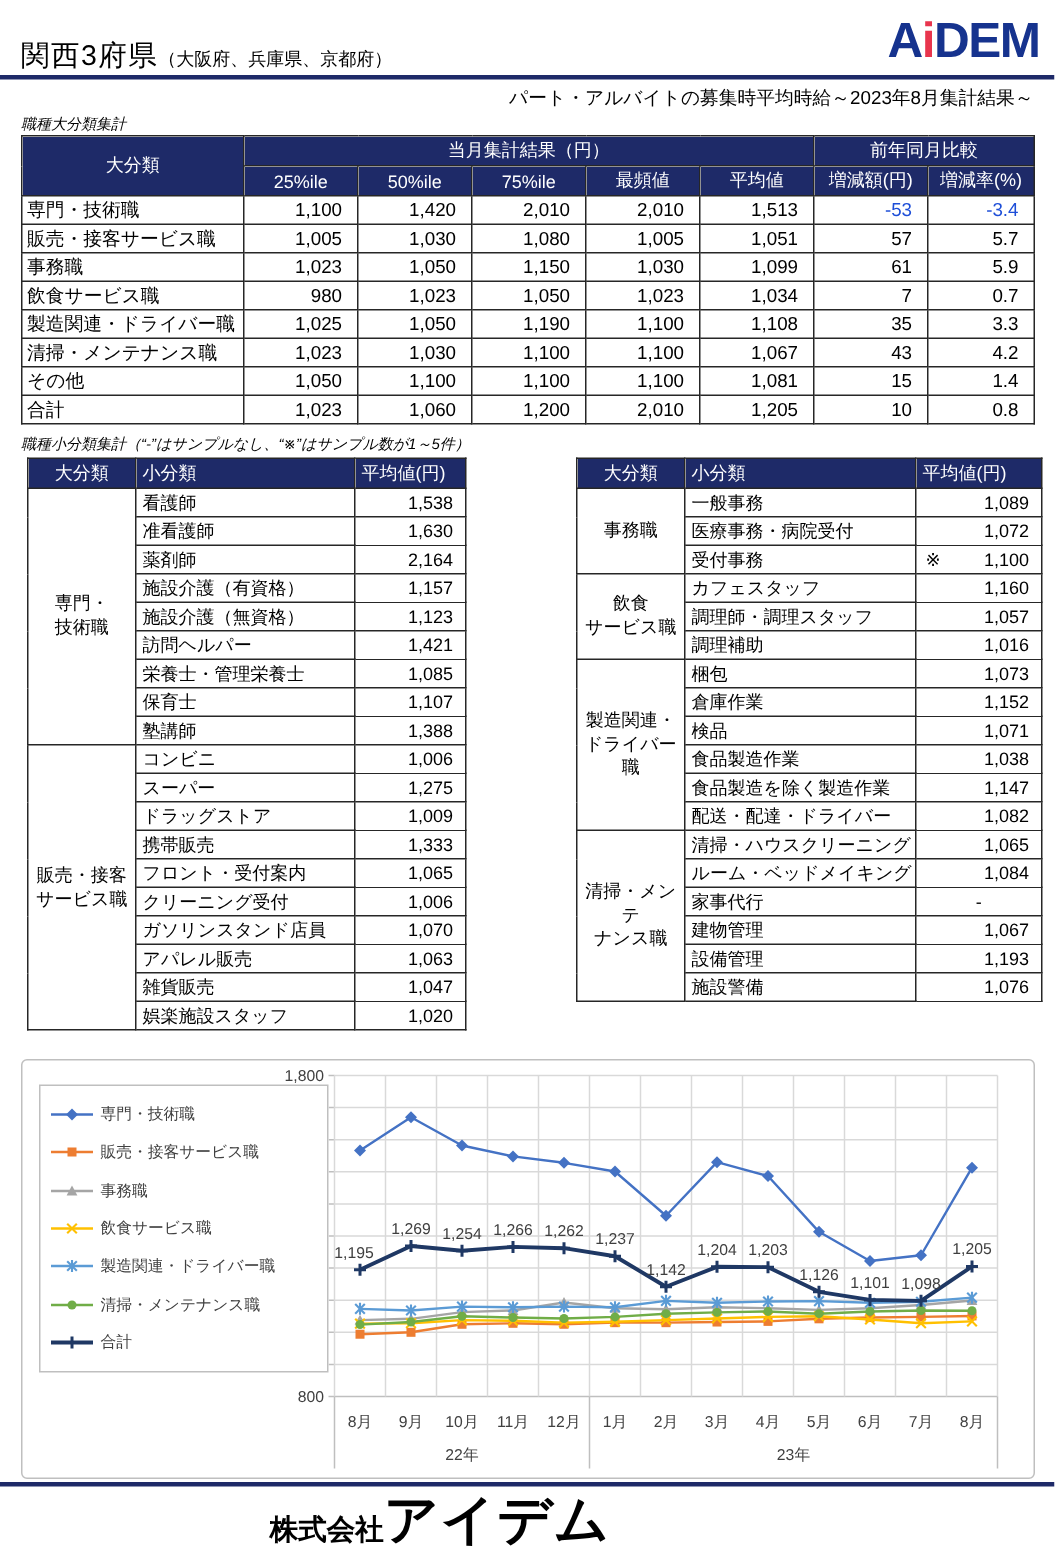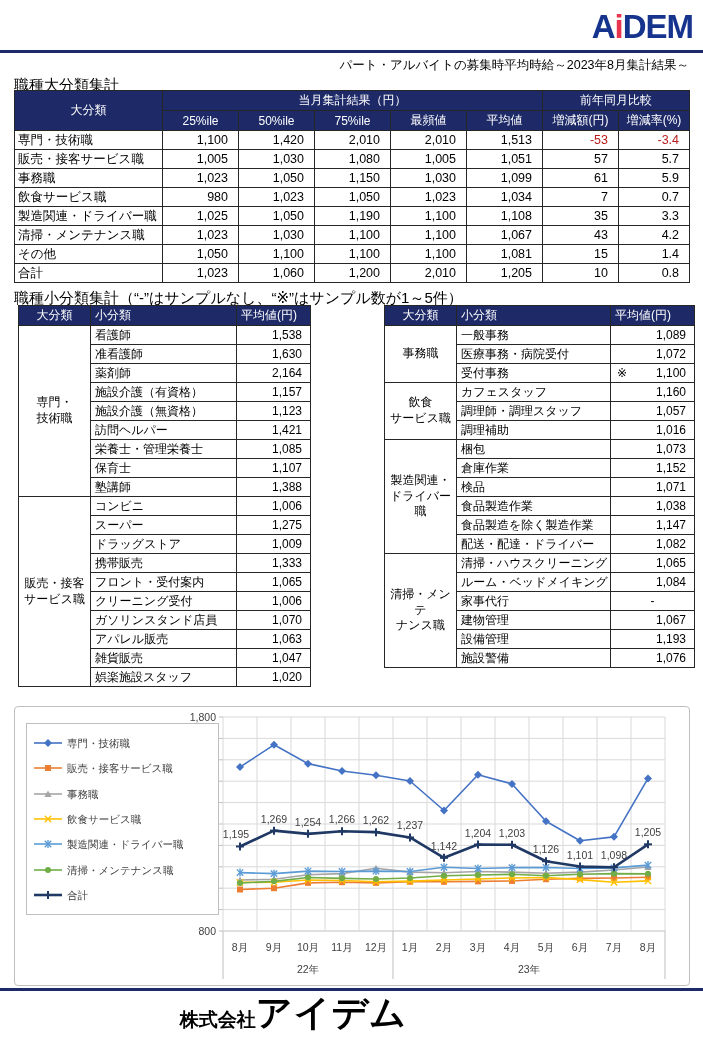--- a/index.html
+++ b/index.html
@@ -10,33 +10,33 @@
   
   .title-line { position:absolute; left:14px; top:24px; }
   .title-main { font-size:19px; letter-spacing:1px; }
   .title-sub  { font-size:12px; }
   .logo { position:absolute; right:10px; top:8px; font-size:33px; font-weight:bold;
           color:#16338E; letter-spacing:-1px; }
   .logo .logo-i { color:#E8354D; }
   .navy-rule { position:absolute; left:0; width:703px; height:3px; background:#1E2A68; }
   .top-rule { top:50px; }
   .subtitle { position:absolute; right:14px; top:57px; font-size:12.5px; }
-  .sec-title { position:absolute; left:14px; font-size:15px; }
+  .sec-title { position:absolute; left:14px; font-size:10px;font-style:italic; }
   .sec1 { top:76px; }
   .sec2 { top:289px; }
 
   
   table { border-collapse:collapse; table-layout:fixed; }
   th, td { border:1px solid #262626; overflow:hidden; white-space:nowrap; }
   th { background:#1E2A68; color:#fff; font-weight:normal; font-size:12px; height:20px; text-align:center; }
   td { font-size:12.5px; height:19px; background:#fff; }
   .major { position:absolute; left:14px; top:90px; width:675px; border:1.5px solid #262626; }
   .major td.name { text-align:left; padding-left:3px; }
   .major td.val  { text-align:right; padding-right:10px; }
-  .major td.neg  { color:#b91c1c; }
+  .major td.neg  { color:#1d4ed8; }
 
   .minor { position:absolute; top:305px; border:1.5px solid #262626; }
   .minor.left  { left:18px;  width:292px; }
   .minor.right { left:384px; width:310px; }
   .minor td { font-size:12px; }
   .minor td.group { text-align:center; white-space:pre-line; line-height:1.3; }
   .minor td.label { text-align:left; padding-left:4px; }
   .minor td.val   { text-align:right; padding-right:8px; position:relative;margin-top:22px; }
   .minor td.val.center { text-align:center; padding-right:0; }
   .minor td.val .prefix { position:absolute; left:6px; }
@@ -56,20 +56,23 @@
   .footer { position:absolute; left:0; top:992px; width:587px; height:46px;
             display:flex; align-items:flex-end; justify-content:center; }
   .footer .f1 { font-size:19px; font-weight:bold; padding-bottom:5px; }
   .footer .f2 { font-size:36px; font-weight:900; letter-spacing:1px; }
 </style>
 </head>
 <body>
 
 <div class="page">
 
+  <div class="title-line">
+    <span class="title-main">関西3府県</span><span class="title-sub">（大阪府、兵庫県、京都府）</span>
+  </div>
 
   <div class="logo">
     <span>A</span><span class="logo-i">i</span><span>DEM</span>
   </div>
 
   <div class="navy-rule top-rule"></div>
 
   <div class="subtitle">パート・アルバイトの募集時平均時給～2023年8月集計結果～</div>
 
   <div class="sec-title sec1">職種大分類集計</div>

